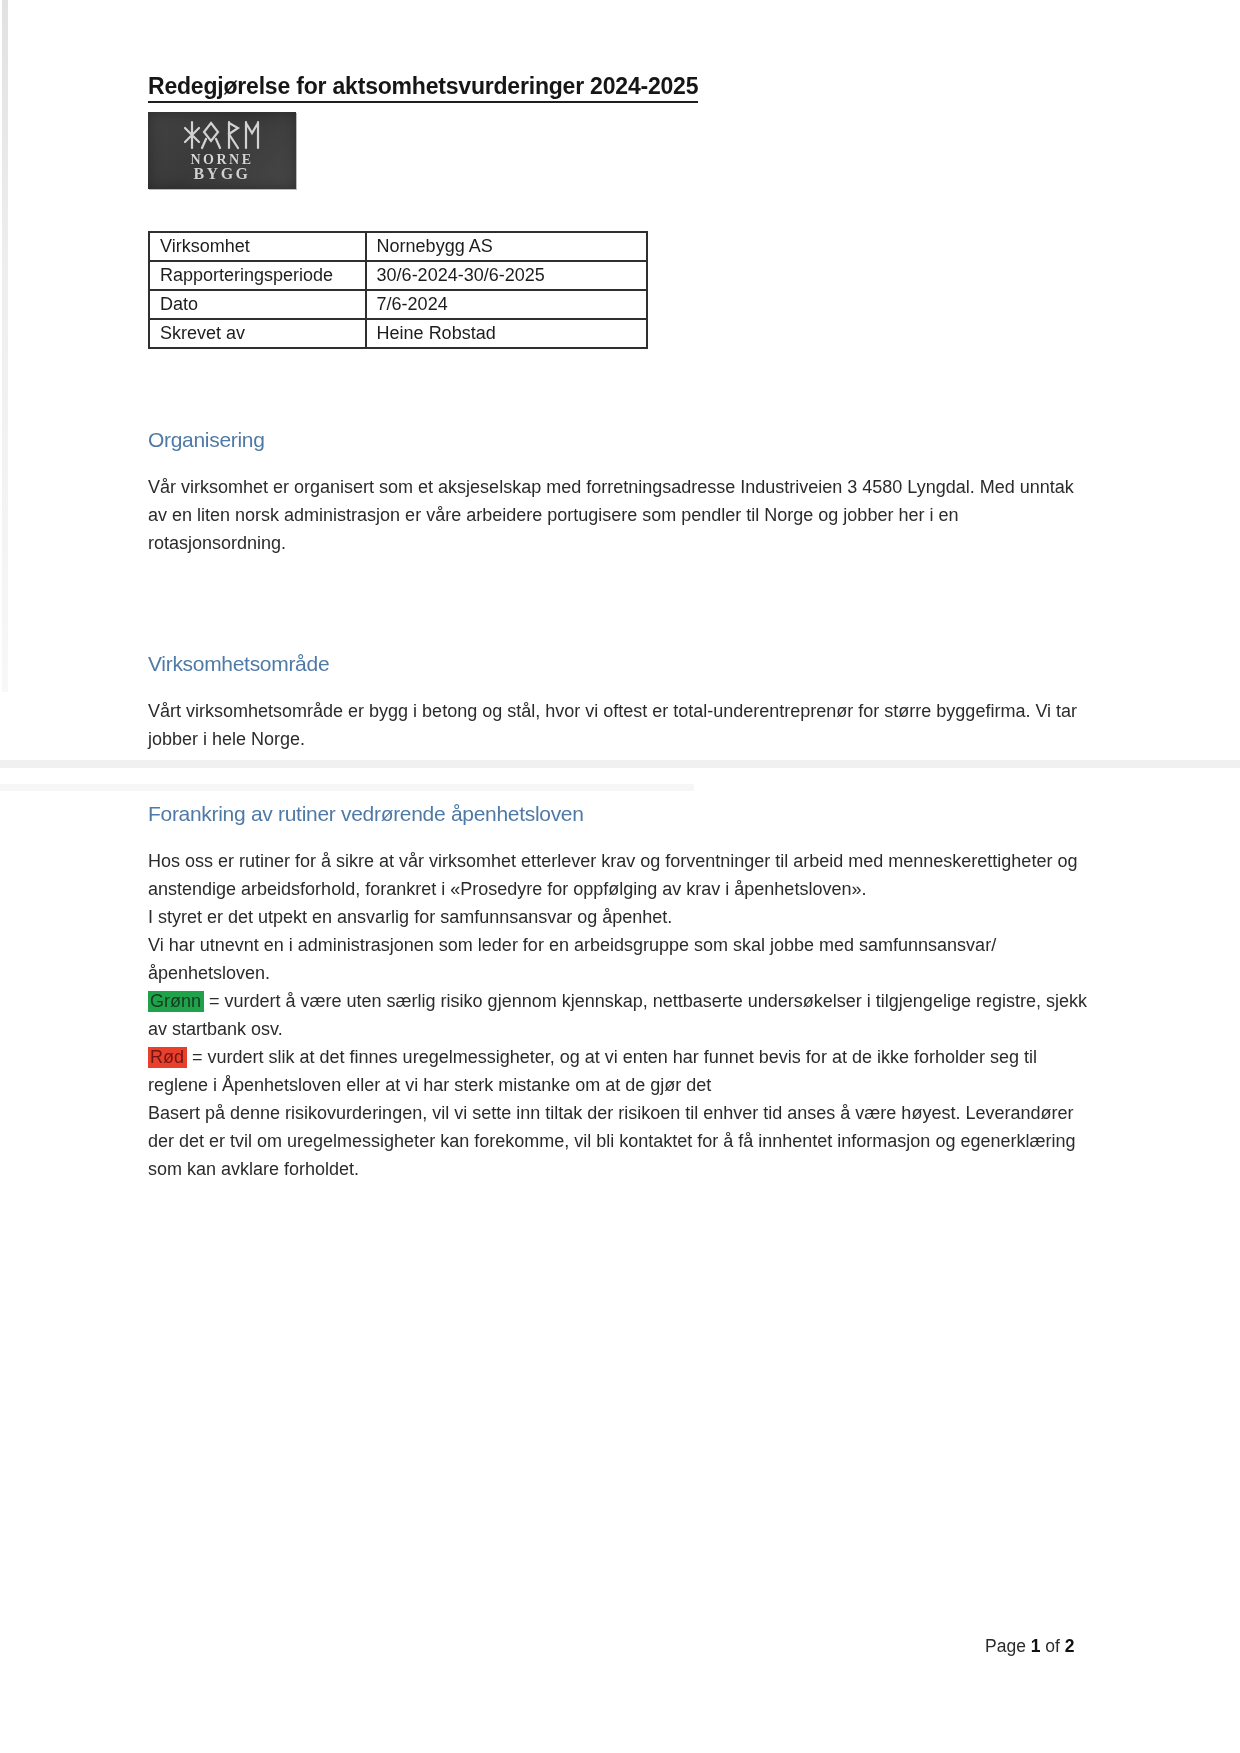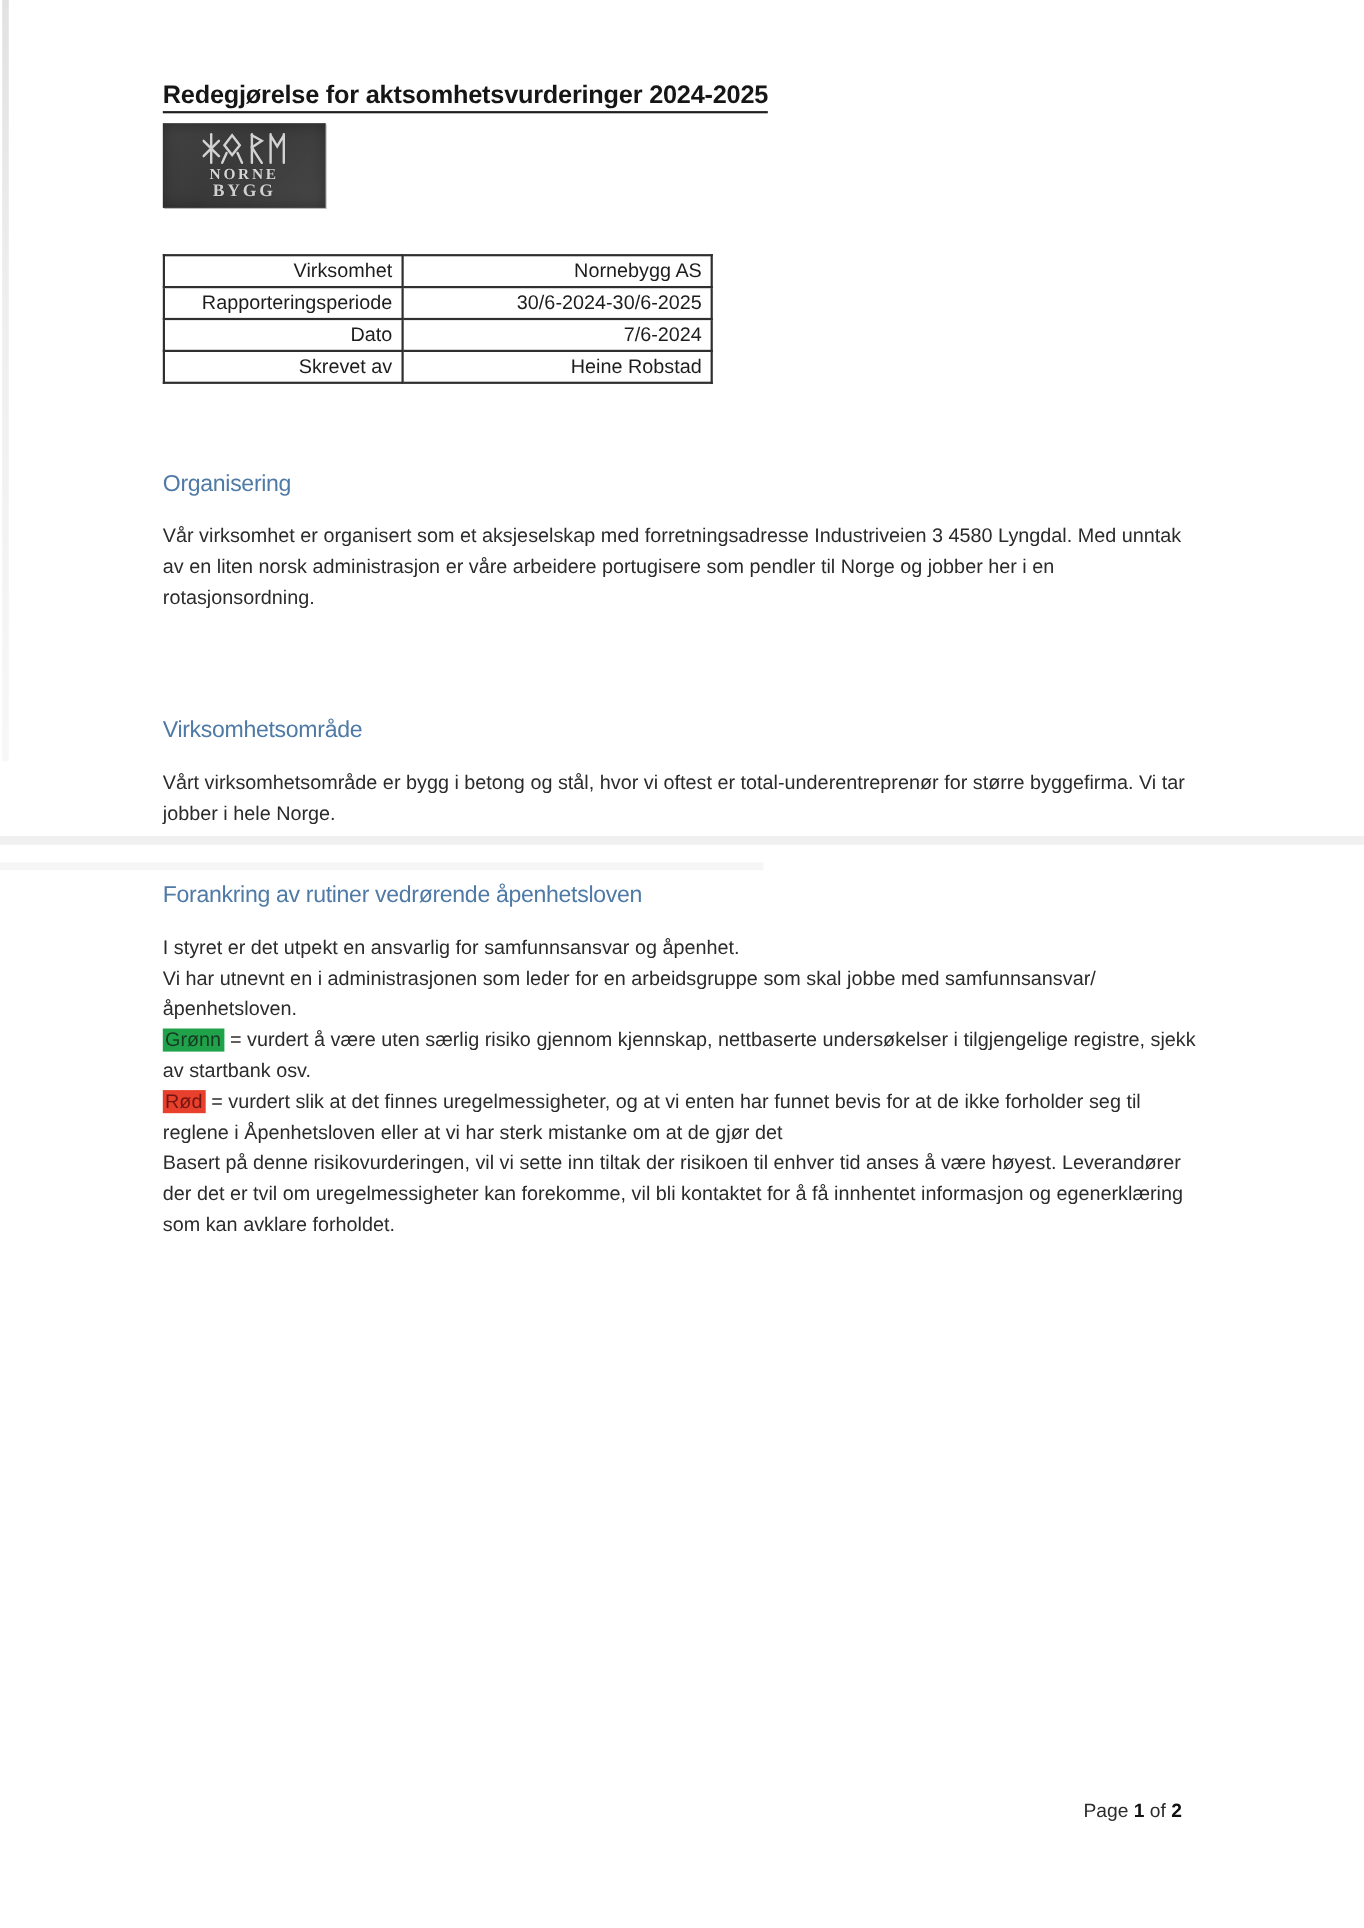--- a/index.html
+++ b/index.html
@@ -59,21 +59,20 @@
     font-weight:700;font-size:16px;letter-spacing:2.5px;
     color:#cfcfcf;line-height:14px;
     text-shadow:0 0 1px #222;
   }
 
   table.meta{
     margin-top:42px;
     border-collapse:collapse;
     font-size:18px;color:#1d1d1d;
     width:500px;
-    text-align:right;
   }
   table.meta td{
     border:2px solid #2f2f2f;
     height:27px;
     padding:0 8px 0 10px;
     line-height:27px;
     white-space:nowrap;
   }
   table.meta td.lbl{width:197px;}
   table.meta td.val{width:263px;}
@@ -172,20 +171,21 @@
       </tbody>
     </table>
 
     <h1 class="h1 mt-organisering" style="color: rgb(79, 122, 166);">Organisering</h1>
     <p class="para mt10">Vår virksomhet er organisert som et aksjeselskap med forretningsadresse Industriveien 3 4580 Lyngdal. Med unntak av en liten norsk administrasjon er våre arbeidere portugisere som pendler til Norge og jobber her i en rotasjonsordning.</p>
 
     <h1 class="h1 mt-virksomhet" style="color: rgb(79, 122, 166);">Virksomhetsområde</h1>
     <p class="para mt10">Vårt virksomhetsområde er bygg i betong og stål, hvor vi oftest er total-underentreprenør for større byggefirma. Vi tar jobber i hele Norge.</p>
 
     <h1 class="h1 mt-forankring" style="color: rgb(79, 122, 166);">Forankring av rutiner vedrørende åpenhetsloven</h1>
+    <p class="para mt14">Hos oss er rutiner for å sikre at vår virksomhet etterlever krav og forventninger til arbeid med menneskerettigheter og anstendige arbeidsforhold, forankret i «Prosedyre for oppfølging av krav i åpenhetsloven».</p>
     <p class="para mt16">I styret er det utpekt en ansvarlig for samfunnsansvar og åpenhet.</p>
     <p class="para mt17">Vi har utnevnt en i administrasjonen som leder for en arbeidsgruppe som skal jobbe med samfunnsansvar/åpenhetsloven.</p>
 
     <p class="para mt12">
       <span class="hl" style="background: rgb(31, 162, 74); color: rgb(23, 58, 34);">Grønn</span><span> = vurdert å være uten særlig risiko gjennom kjennskap, nettbaserte undersøkelser i tilgjengelige registre, sjekk av startbank osv.</span>
     </p>
 
 
     <p class="para mt22">
       <span class="hl" style="background: rgb(232, 64, 44); color: rgb(115, 21, 17);">Rød</span><span> = vurdert slik at det finnes uregelmessigheter, og at vi enten har funnet bevis for at de ikke forholder seg til reglene i Åpenhetsloven eller at vi har sterk mistanke om at de gjør det</span>

